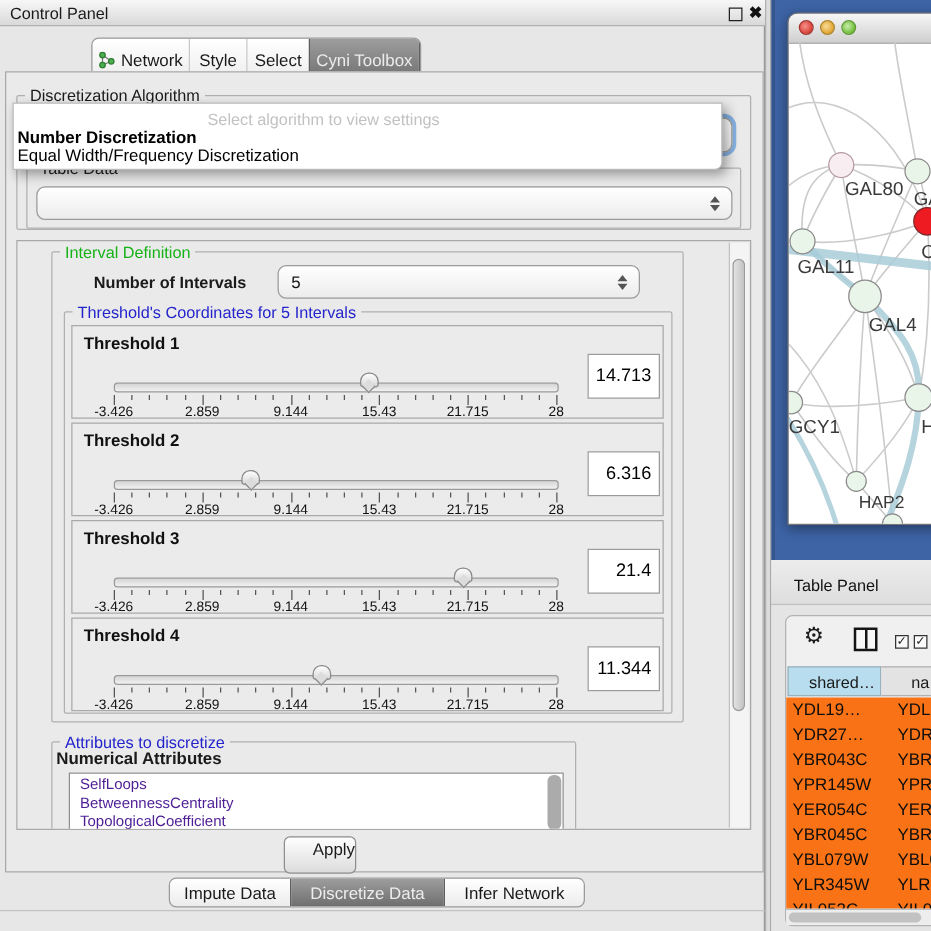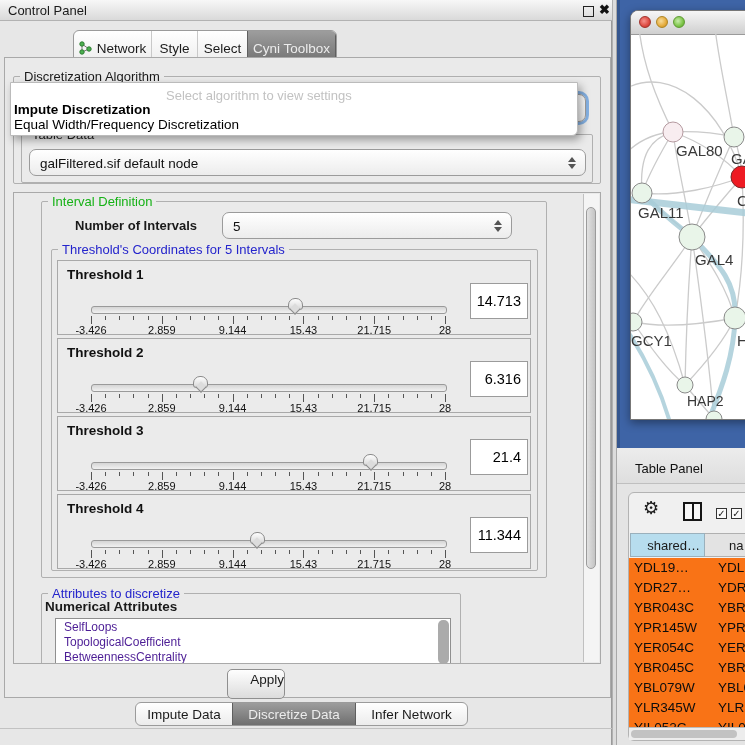--- a/index.html
+++ b/index.html
@@ -165,28 +165,27 @@
   </div>
 
   <div class="combo focused" style="left:21px;top:94px;width:565px;height:28px;z-index:5;">
     <span class="spinner"></span>
   </div>
 
   <div class="fieldset" style="left:21px;top:134px;width:572px;height:49px;">
     <div class="legend" style="color:#222;">Table Data</div>
   </div>
   <div class="combo" style="left:29px;top:149px;width:557px;height:27px;">
-    <span class="combo-text">galFiltered.sif default node</span>
     <span class="spinner"></span>
   </div>
 
   <div class="abs popup">
     <div class="hint">Select algorithm to view settings</div>
     <div id="popup-options">
-        <div class="opt" style="top: 19px; font-weight: bold;">Impute Discretization</div>
+        <div class="opt" style="top: 19px; font-weight: bold;">Number Discretization</div>
         <div class="opt" style="top: 34px; font-weight: normal;">Equal Width/Frequency Discretization</div>
       </div>
   </div>
 
   <div class="abs scrollarea">
 
     <div class="fieldset" style="left:27px;top:8px;width:506px;height:377px;">
       <div class="legend green">Interval Definition</div>
     </div>
     <span class="abs" style="left:61px;top:25px;font-size:13px;font-weight:bold;">Number of Intervals</span>
@@ -352,22 +351,22 @@
         </div>
       </div>
 
     <div class="fieldset" style="left:27px;top:400px;width:420px;height:85px;">
       <div class="legend blue">Attributes to discretize</div>
     </div>
     <span class="abs" style="left:31px;top:406px;font-size:13.5px;font-weight:bold;">Numerical Attributes</span>
     <div class="attr-list" style="left:41px;top:425px;" id="attr-list">
 
     <div class="attr-item">SelfLoops</div>
+        <div class="attr-item">BetweennessCentrality</div>
         <div class="attr-item">TopologicalCoefficient</div>
-        <div class="attr-item">BetweennessCentrality</div>
         <div class="attr-scroll"></div>
       </div>
 
     <div class="vscroll">
       <div class="vthumb" style="top:13px;height:362px;"></div>
     </div>
   </div>
 
   <div class="abs apply-btn">Apply</div>
 

